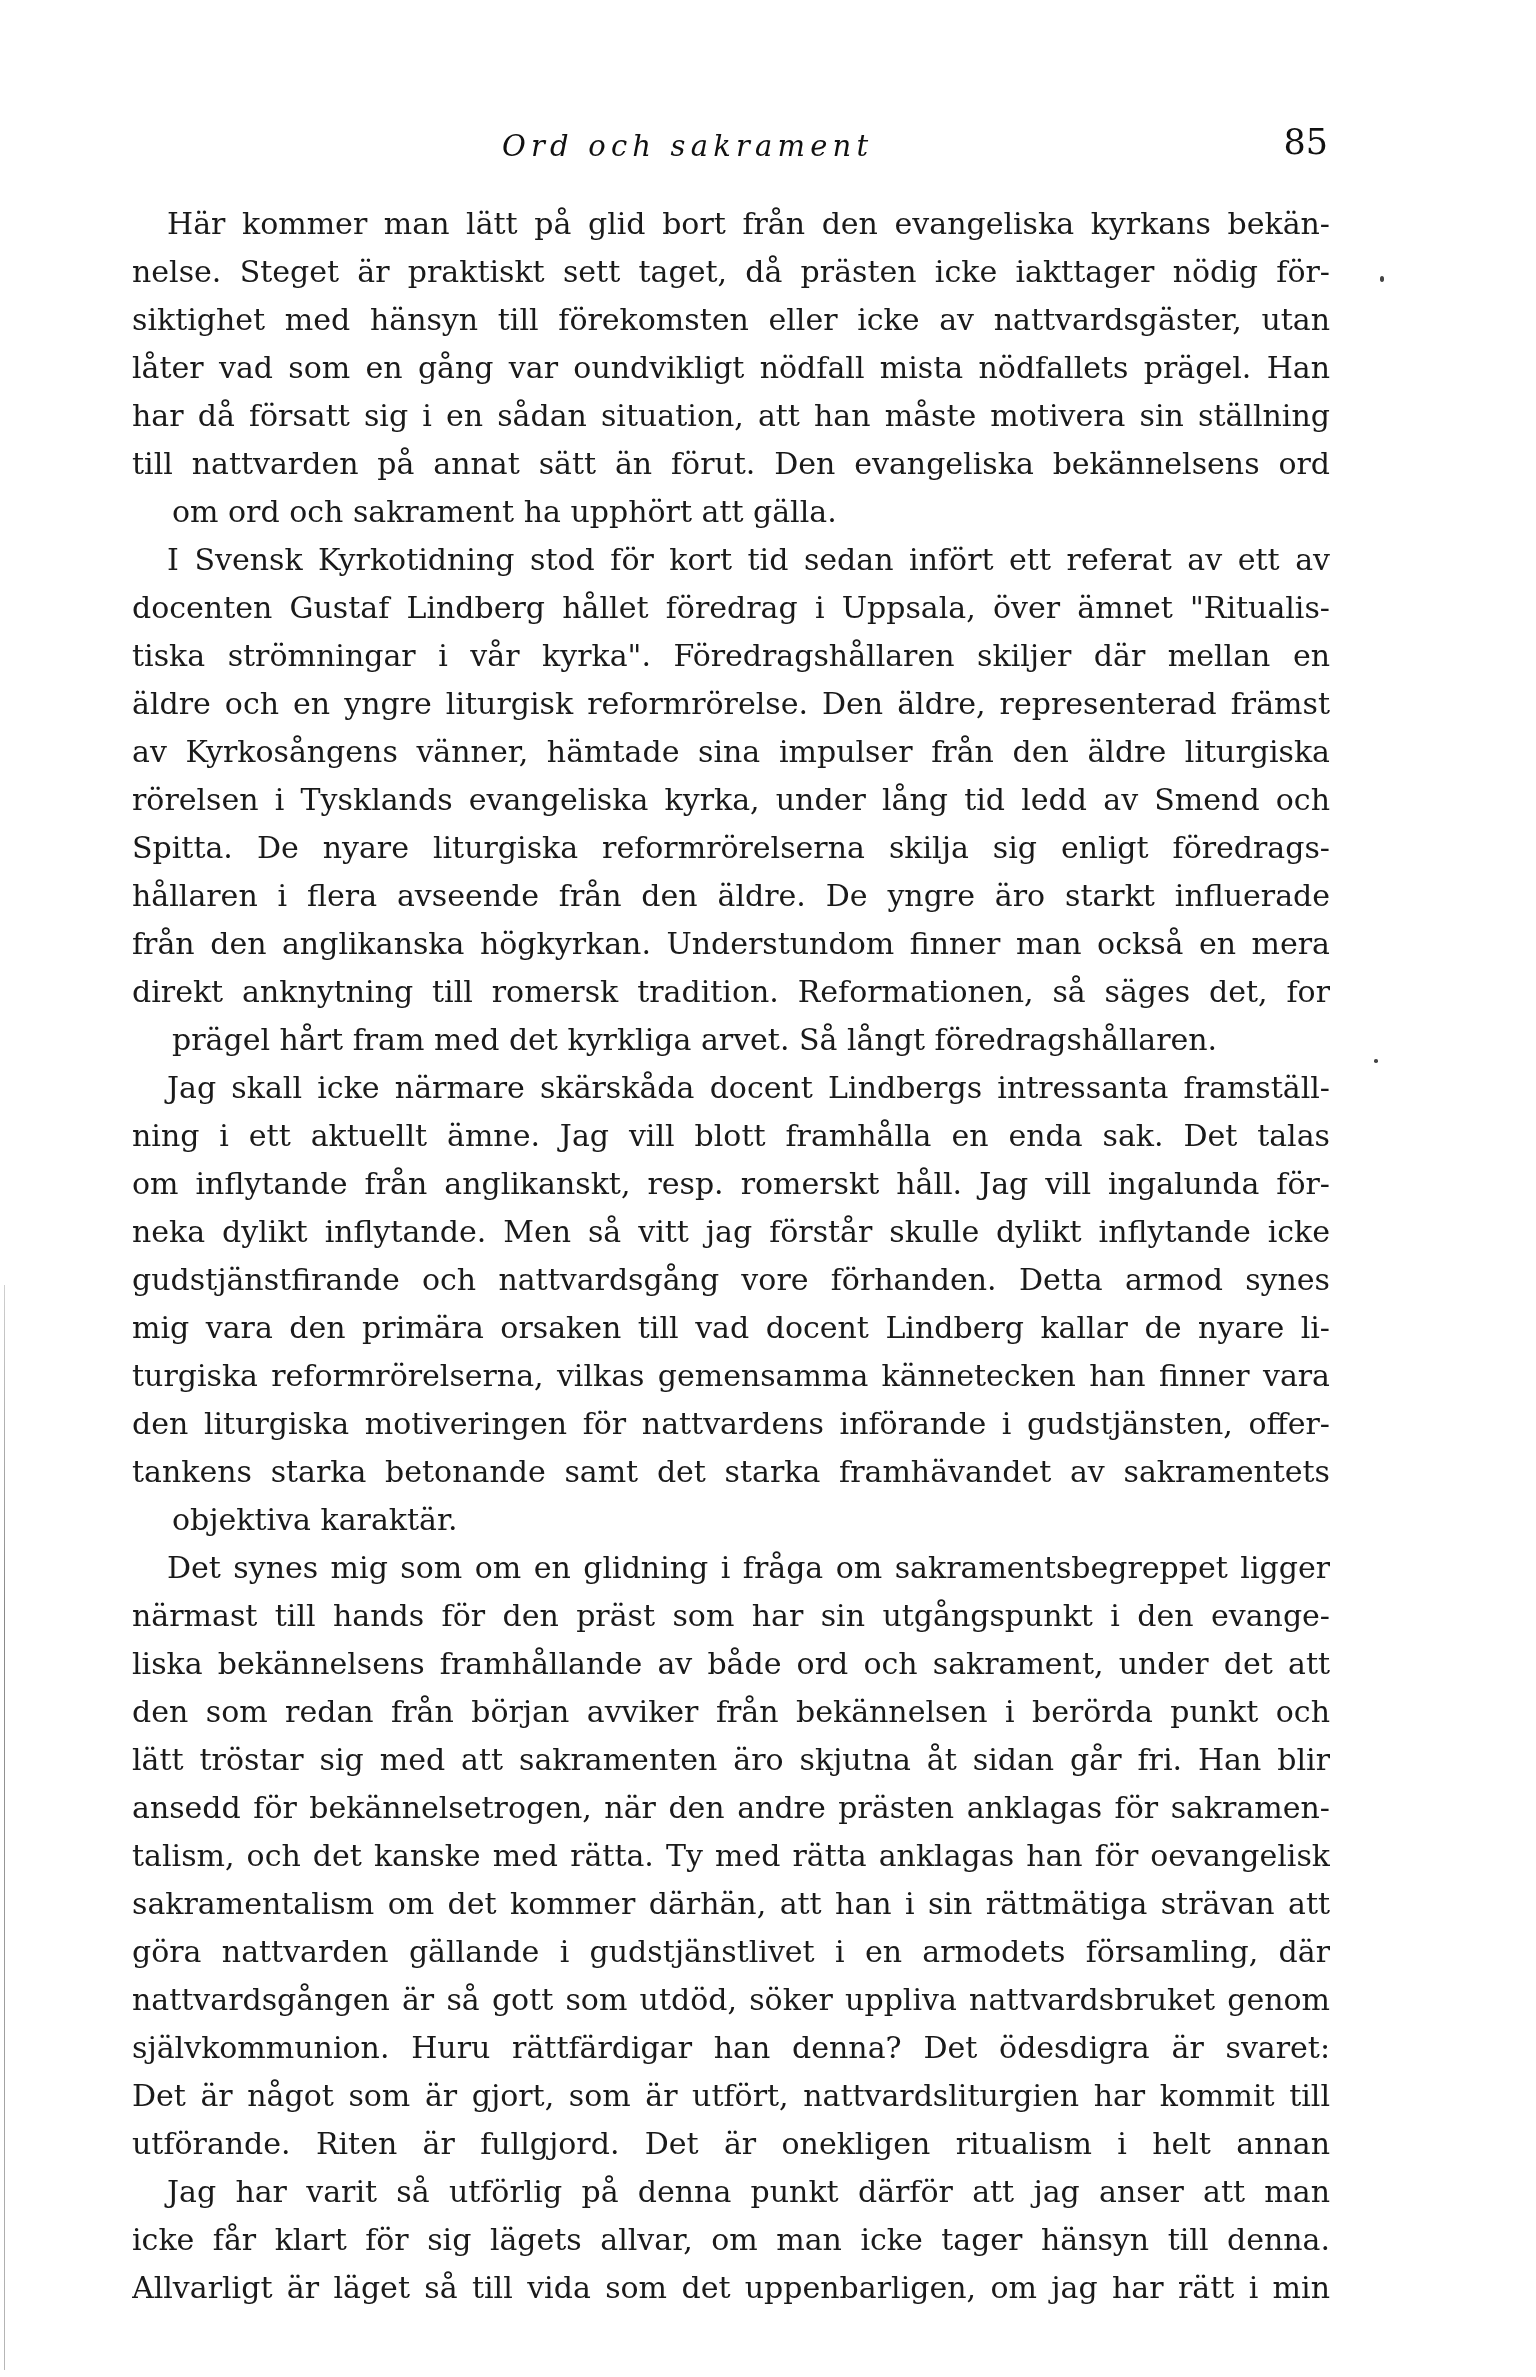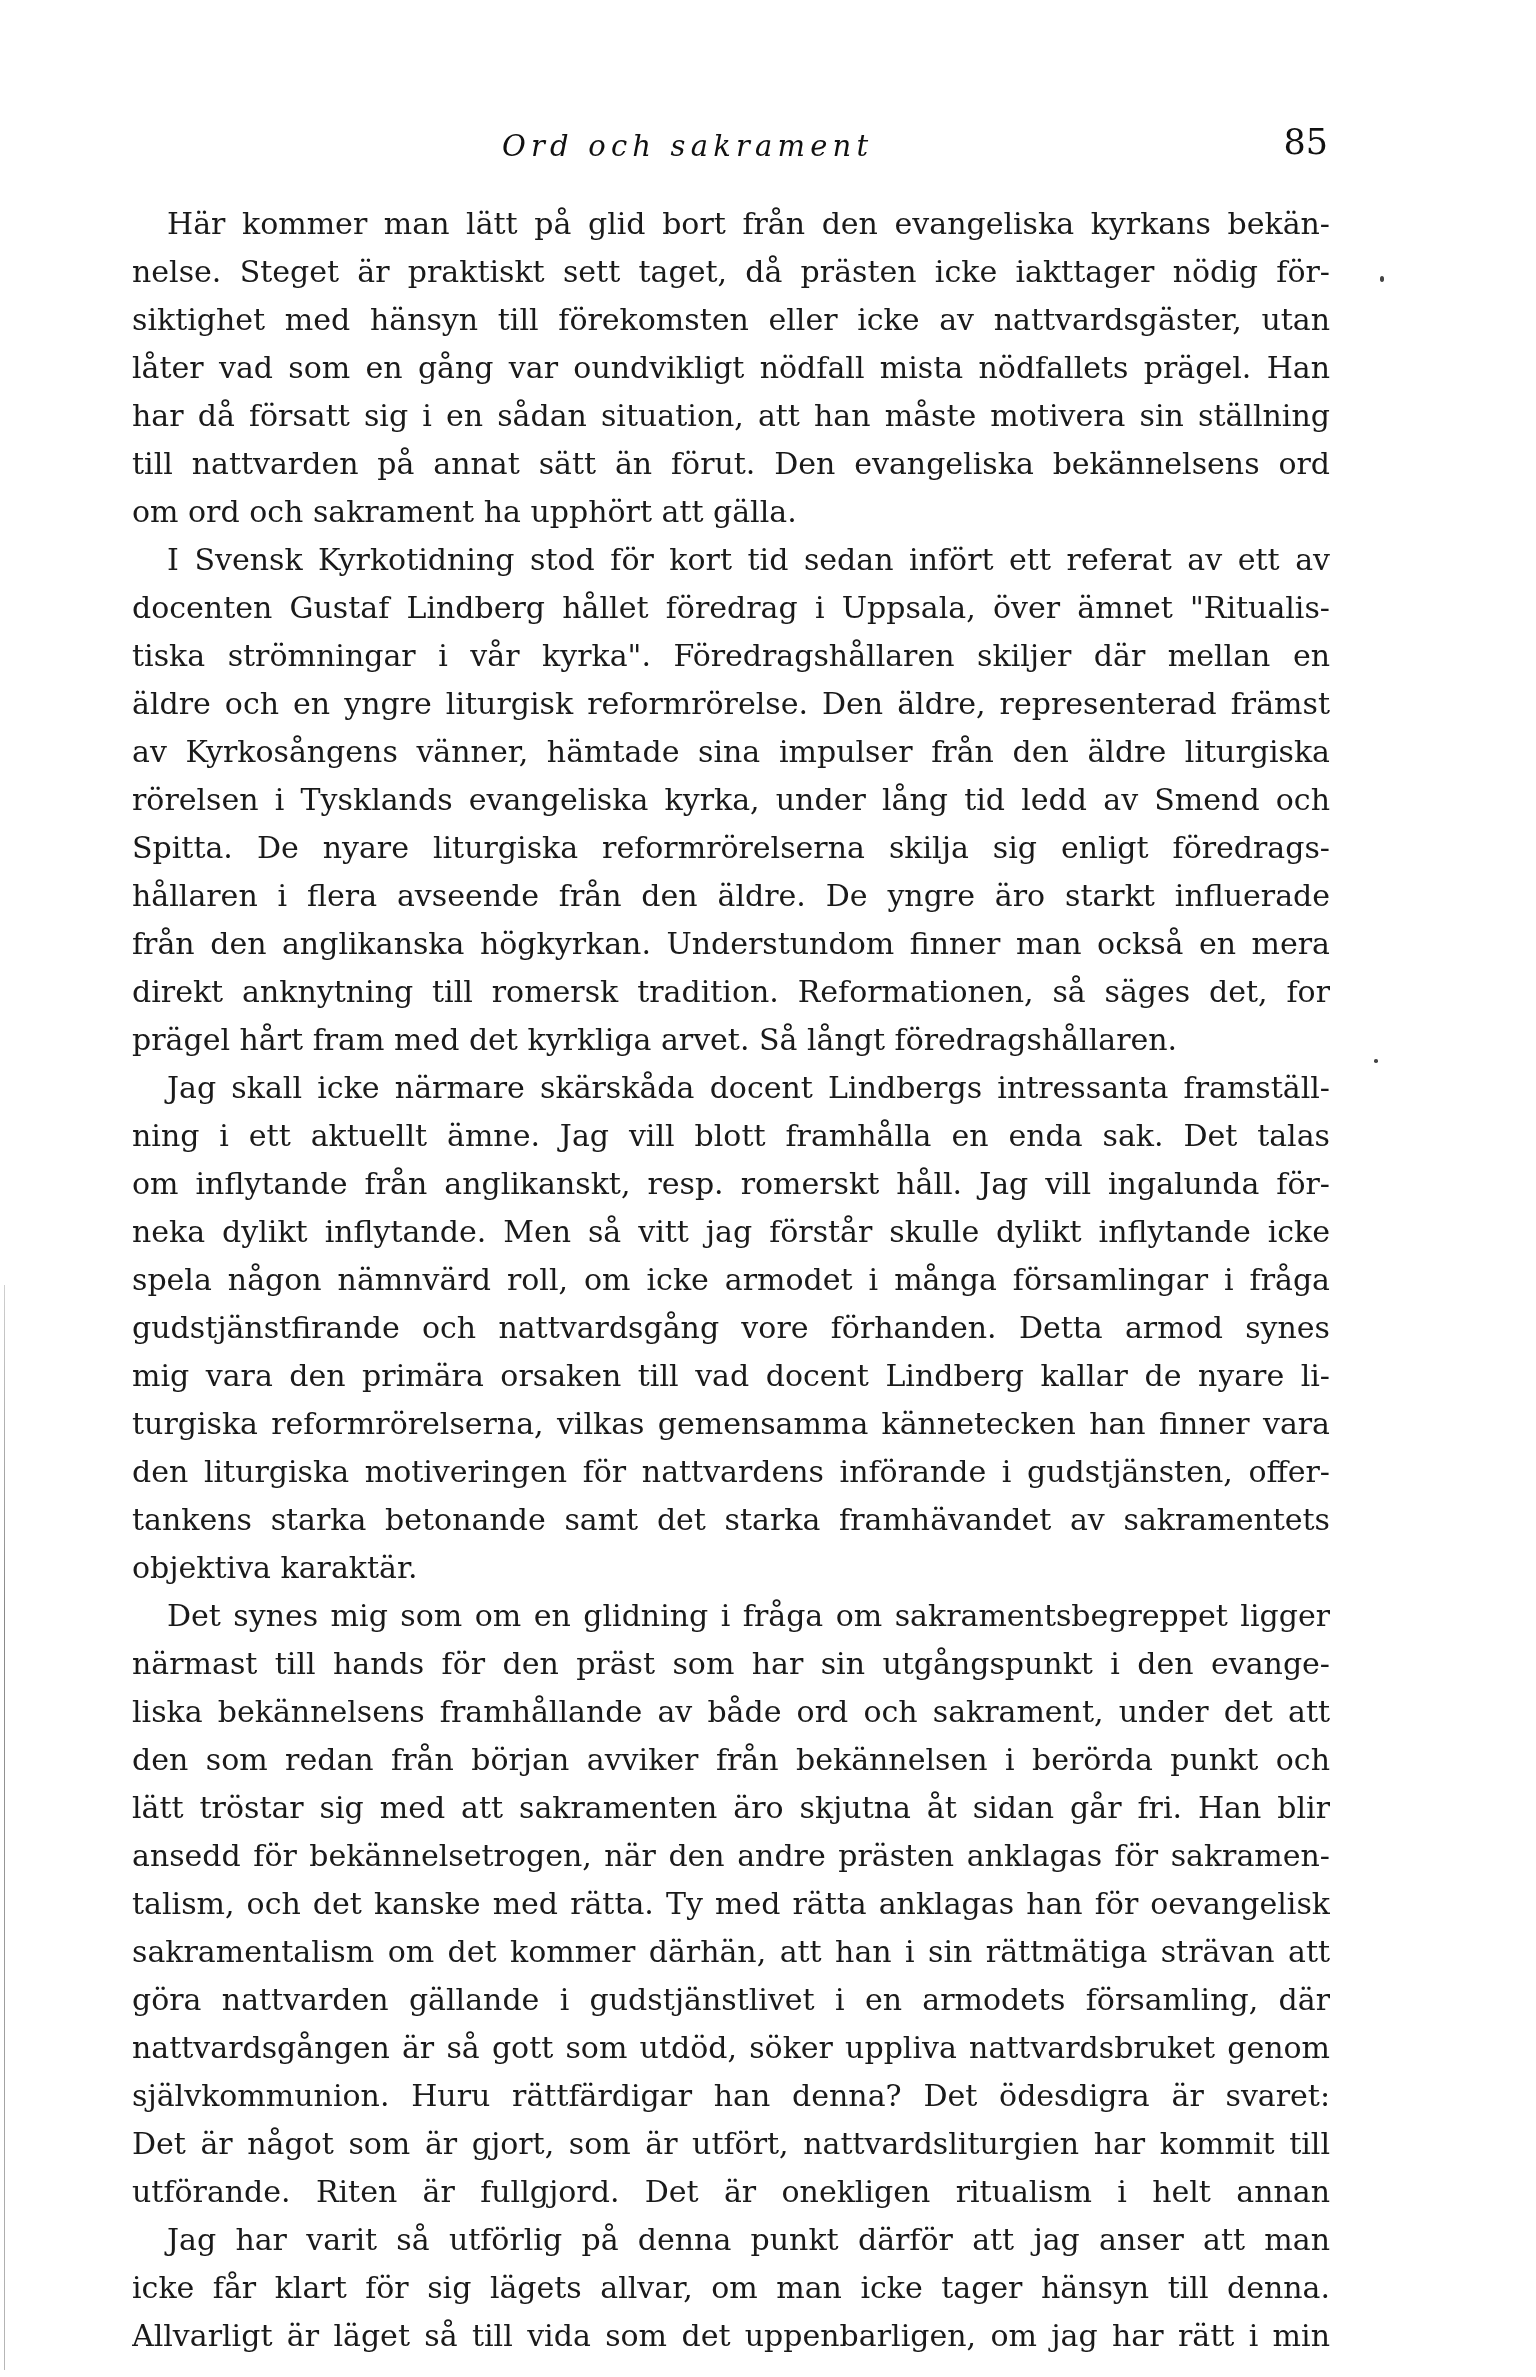--- a/index.html
+++ b/index.html
@@ -25,21 +25,21 @@
     font-size: 35px; color: #111; margin-left: 24px;
   }
   .body-text {
     position: absolute; top: 200px; left: 132px; width: 1198px;
   }
   .line {
     height: 48px; line-height: 48px; font-size: 30px;
     white-space: nowrap; text-align: justify; text-align-last: justify;
     overflow: hidden;
   }
-  .line.last { text-align-last: left; }
+  .line.last { text-align-last: left; margin-left: 40px; }
   .line.indent { padding-left: 35px; }
   .speck { position: absolute; background: #444; border-radius: 50%; }
 </style>
 </head>
 <body>
 
 <div class="scan-edge"></div>
 
 <div class="header">
   <span class="running-title">Ord och sakrament</span>
@@ -67,21 +67,20 @@
       <div class="line">hållaren i flera avseende från den äldre. De yngre äro starkt influerade</div>
       <div class="line">från den anglikanska högkyrkan. Understundom finner man också en mera</div>
       <div class="line">direkt anknytning till romersk tradition. Reformationen, så säges det, for</div>
       <div class="line last">prägel hårt fram med det kyrkliga arvet. Så långt föredragshållaren.</div>
     </div>
     <div>
       <div class="line indent">Jag skall icke närmare skärskåda docent Lindbergs intressanta framställ-</div>
       <div class="line">ning i ett aktuellt ämne. Jag vill blott framhålla en enda sak. Det talas</div>
       <div class="line">om inflytande från anglikanskt, resp. romerskt håll. Jag vill ingalunda för-</div>
       <div class="line">neka dylikt inflytande. Men så vitt jag förstår skulle dylikt inflytande icke</div>
-      <div class="line">spela någon nämnvärd roll, om icke armodet i många församlingar i fråga</div>
       <div class="line">gudstjänstfirande och nattvardsgång vore förhanden. Detta armod synes</div>
       <div class="line">mig vara den primära orsaken till vad docent Lindberg kallar de nyare li-</div>
       <div class="line">turgiska reformrörelserna, vilkas gemensamma kännetecken han finner vara</div>
       <div class="line">den liturgiska motiveringen för nattvardens införande i gudstjänsten, offer-</div>
       <div class="line">tankens starka betonande samt det starka framhävandet av sakramentets</div>
       <div class="line last">objektiva karaktär.</div>
     </div>
     <div>
       <div class="line indent">Det synes mig som om en glidning i fråga om sakramentsbegreppet ligger</div>
       <div class="line">närmast till hands för den präst som har sin utgångspunkt i den evange-</div>

